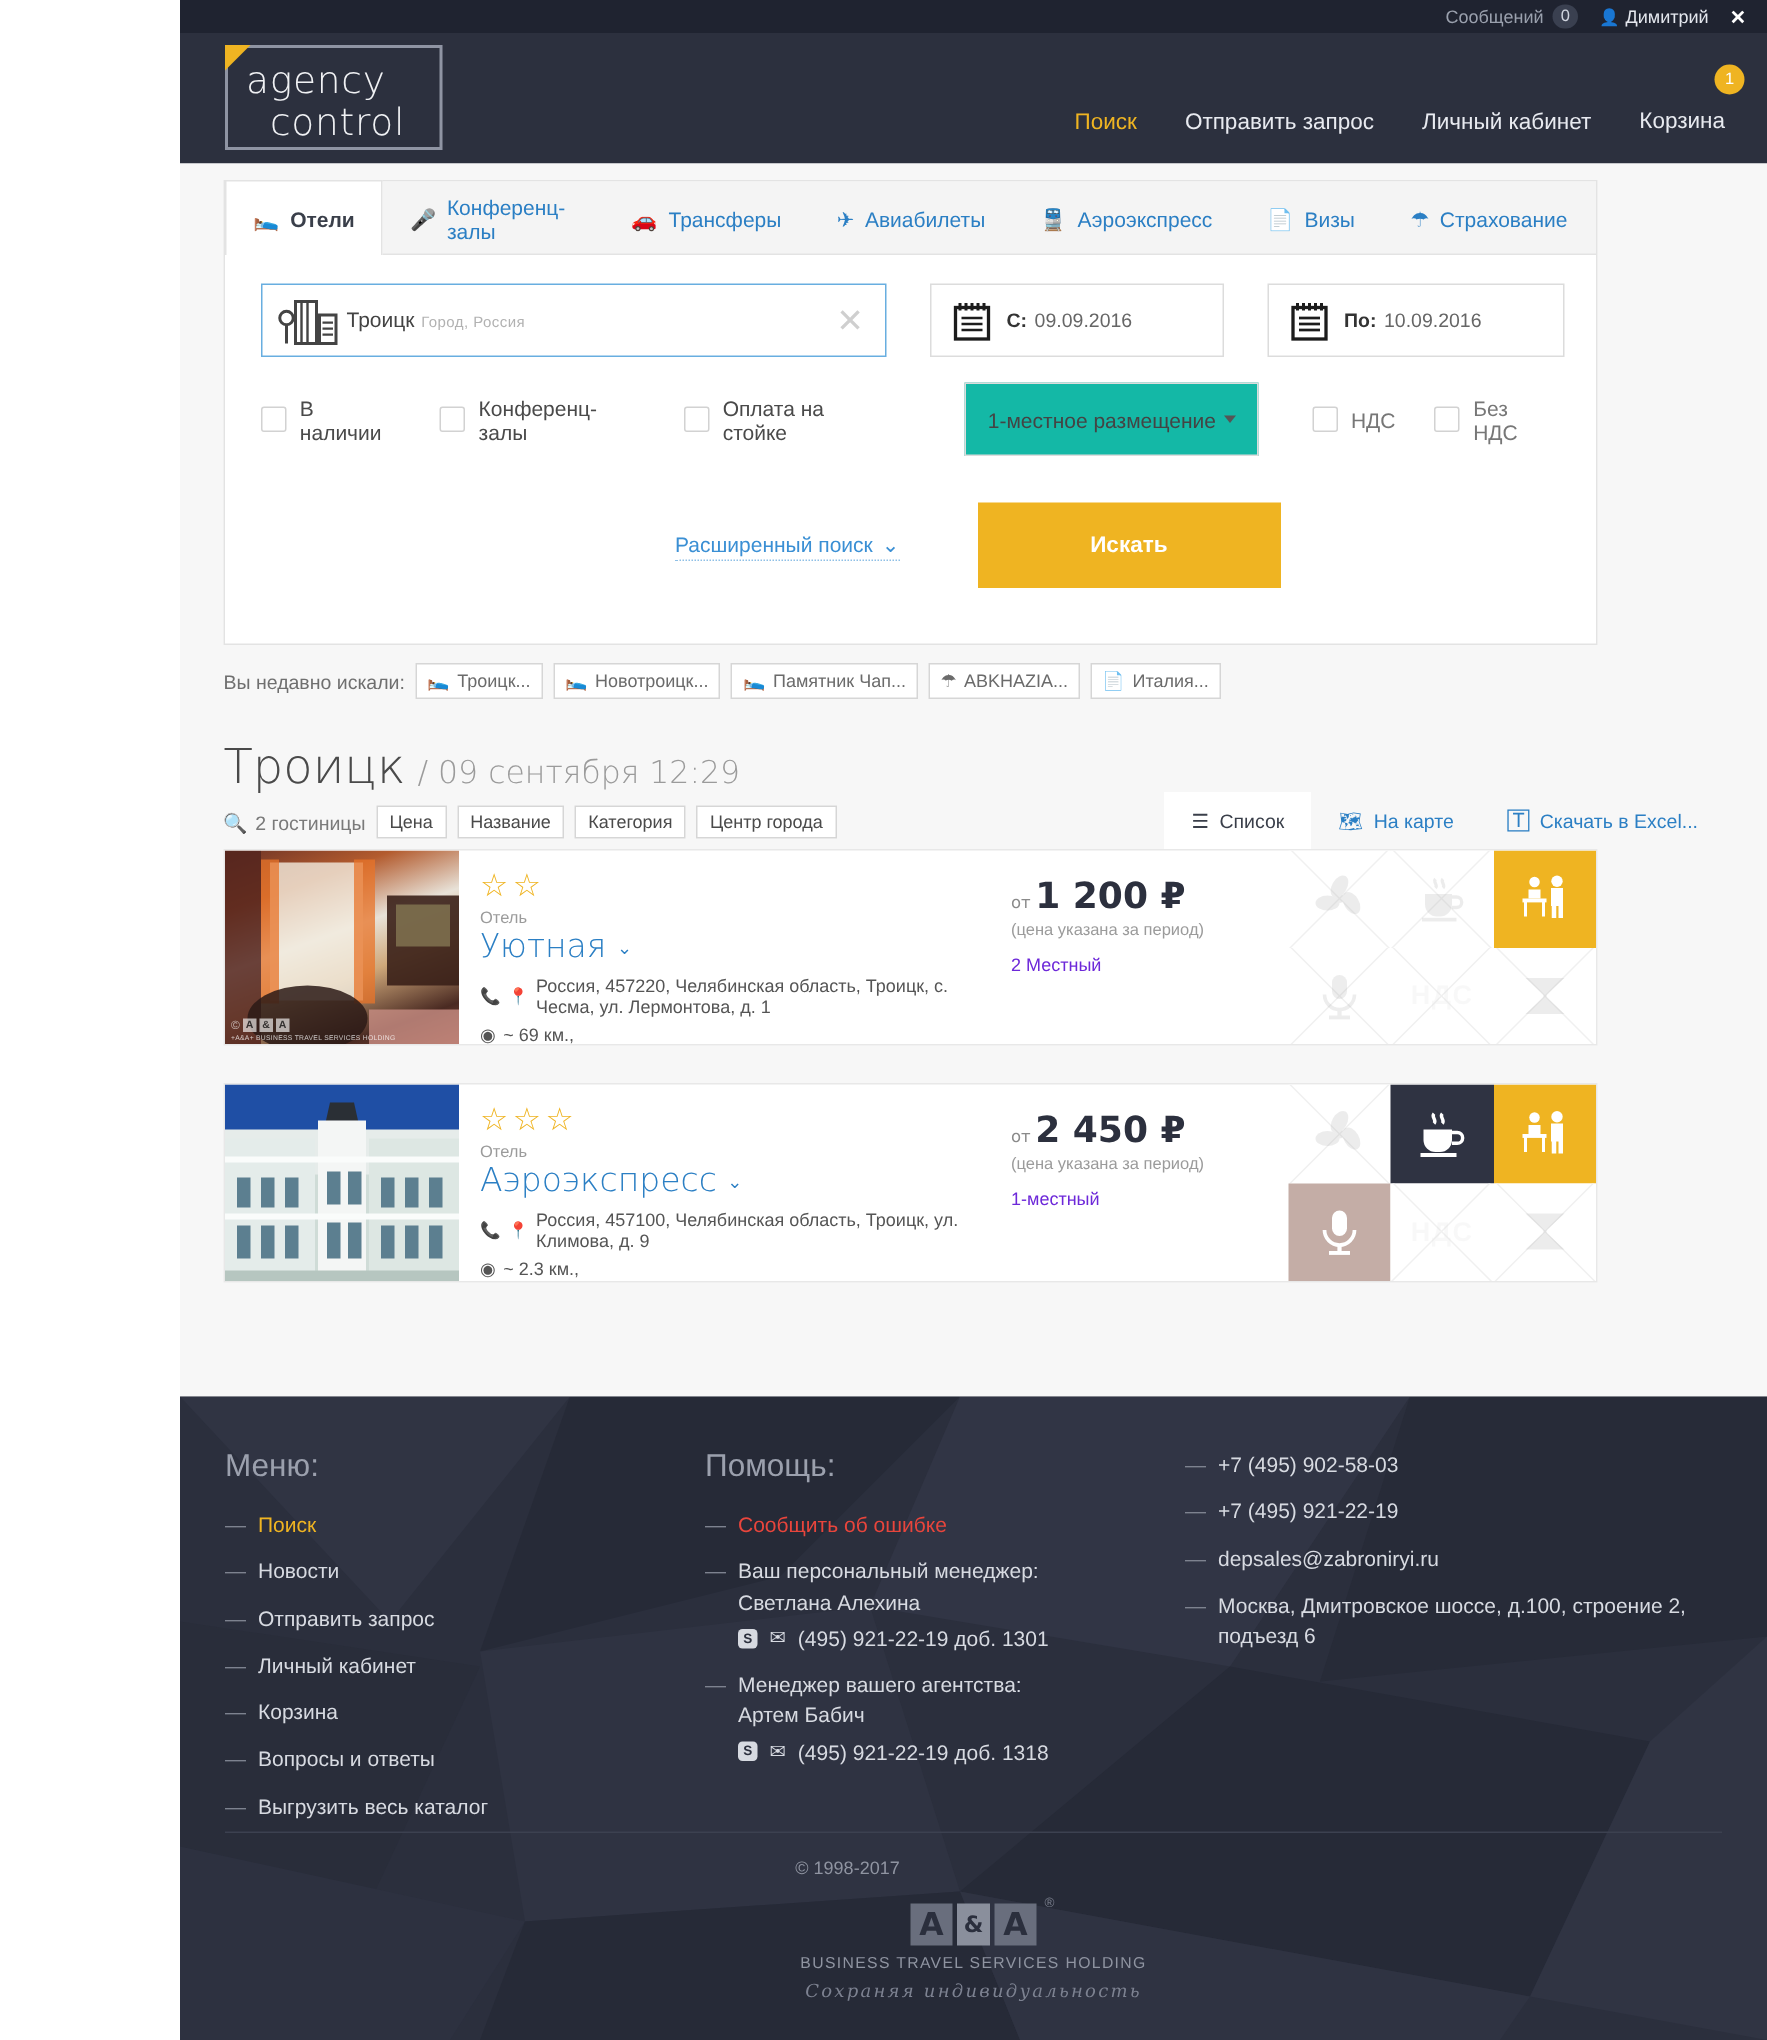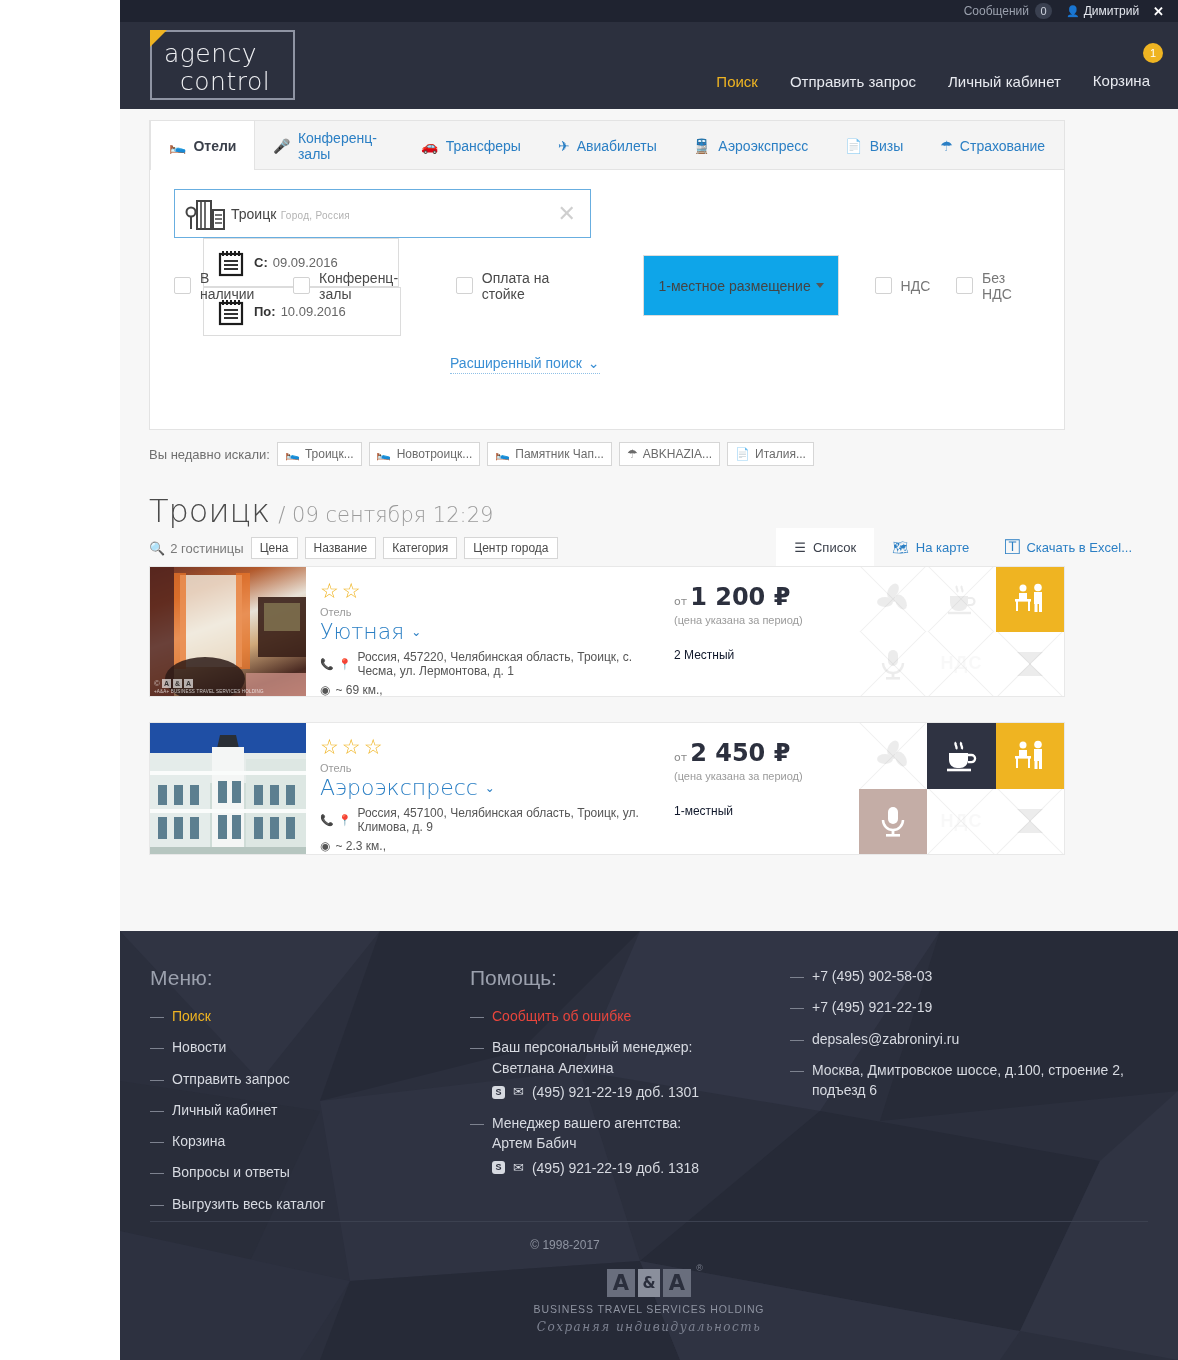--- a/index.html
+++ b/index.html
@@ -67,21 +67,21 @@
     display:flex; align-items:center; gap:7px; padding:0 18px; height:49px;
     font-size:14px; color:#2b7fc4; cursor:pointer; border-right:1px solid transparent;
   }
   .tab .ti { font-size:14px; }
   .tab.active {
     background:#fff; color:#3a3f4a; font-weight:bold; position:relative; top:-1px; height:50px;
     border-left:1px solid #e3e3e3; border-right:1px solid #e3e3e3; border-top:1px solid #e3e3e3;
   }
   .tab.active .ti { color:#3a3f4a; }
 
-  .formrow { position:absolute; left:24px; top:68px; display:flex; gap:0;flex-direction:column; }
+  .formrow { position:absolute; left:24px; top:68px; display:flex; gap:0; }
   .city-input {
     width:417px; height:49px; border:1px solid #68aee0; display:flex; align-items:center;
     padding:0 10px; background:#fff; position:relative;
   }
   .bld-icon { width:42px; height:36px; position:relative; flex:0 0 42px; }
   .city-texts { margin-left:4px; }
   .city-val { font-size:14px; color:#444; line-height:1.1; }
   .city-sub { font-size:10px; color:#b2b2b2; letter-spacing:0.3px; margin-top:2px; }
   .city-clear { position:absolute; right:14px; top:13px; color:#cfcfcf; font-size:22px; cursor:pointer; line-height:1; }
 
@@ -93,21 +93,21 @@
   .date-box.d2 { margin-left:29px; width:198px; }
   .cal-icon { width:26px; height:28px; position:relative; flex:0 0 26px; }
   .date-lbl { font-size:13px; color:#333; font-weight:bold; }
   .date-val { font-size:13px; color:#666; margin-left:-5px; }
 
   .row2 { position:absolute; left:24px; top:134px; display:flex; align-items:center; }
   .chk { display:flex; align-items:center; gap:9px; margin-right:26px; cursor:pointer; }
   .box { width:17px; height:17px; border:1px solid #d2d2d2; border-radius:2px; background:#fff; }
   .chk span { font-size:14px; color:#4a4a4a; }
   .select-box {
-    margin-left:22px; width:196px; height:61px; border:1px solid #dcdcdc; background:#0ea5e9;
+    margin-left:22px; width:196px; height:49px; border:1px solid #dcdcdc; background:#14b8a6;
     display:flex; align-items:center; justify-content:space-between; padding:0 14px;
     font-size:14px; color:#444; cursor:pointer;
   }
   .caret { border-left:4px solid transparent; border-right:4px solid transparent; border-top:5px solid #555; }
   .vat-group { margin-left:36px; display:flex; align-items:center; }
   .vat-group .chk span { color:#777; }
 
   .row3 { position:absolute; left:300px; top:214px; display:flex; align-items:flex-start; }
   .adv-link {
     font-size:14px; color:#3a8fd4; border-bottom:1px dotted #8fc0e6; padding-bottom:2px;
@@ -175,21 +175,21 @@
   }
   .hname .chev { font-size:12px; }
   .addr { font-size:12px; color:#555; margin-top:6px; display:flex; align-items:center; gap:5px; }
   .addr .ic { color:#555; font-size:11px; }
   .dist { font-size:12px; color:#555; margin-top:5px; display:flex; align-items:center; gap:5px; }
 
   .price-col { width:185px; flex:0 0 185px; padding-top:16px; text-align:left; }
   .price-main { font-size:24px; color:#2c303e; font-weight:bold; font-family:"DejaVu Sans", sans-serif; }
   .price-main .ot { font-size:11px; color:#8a8a8a; font-weight:normal; margin-right:3px; }
   .price-note { font-size:11px; color:#9b9b9b; margin-top:3px; }
-  .price-type { font-size:12px; color:#0f172a; margin-top:22px; cursor:pointer; }
+  .price-type { font-size:12px; color:#6d28d9; margin-top:10px; cursor:pointer; }
 
   
   .amen {
     width:205px; flex:0 0 205px; display:grid; grid-template-columns:repeat(3,1fr);
     grid-template-rows:repeat(2,1fr); position:relative;
   }
   .amen-cell {
     position:relative; display:flex; align-items:center; justify-content:center; overflow:hidden;
   }
   .amen-cell.off { background:#fff; }
@@ -408,20 +408,21 @@
             <span>Без НДС</span>
           </label>
         </div>
       </div>
 
       <div class="row3">
         <div class="adv-link">
           <span>Расширенный поиск</span>
           <span>⌄</span>
         </div>
+        <button class="btn-search">Искать</button>
       </div>
     </div>
 
     <div class="recent">
       <span class="recent-lbl">Вы недавно искали:</span>
       <span class="chip">
         <span>🛌</span>
         <span>Троицк...</span>
       </span>
       <span class="chip">

